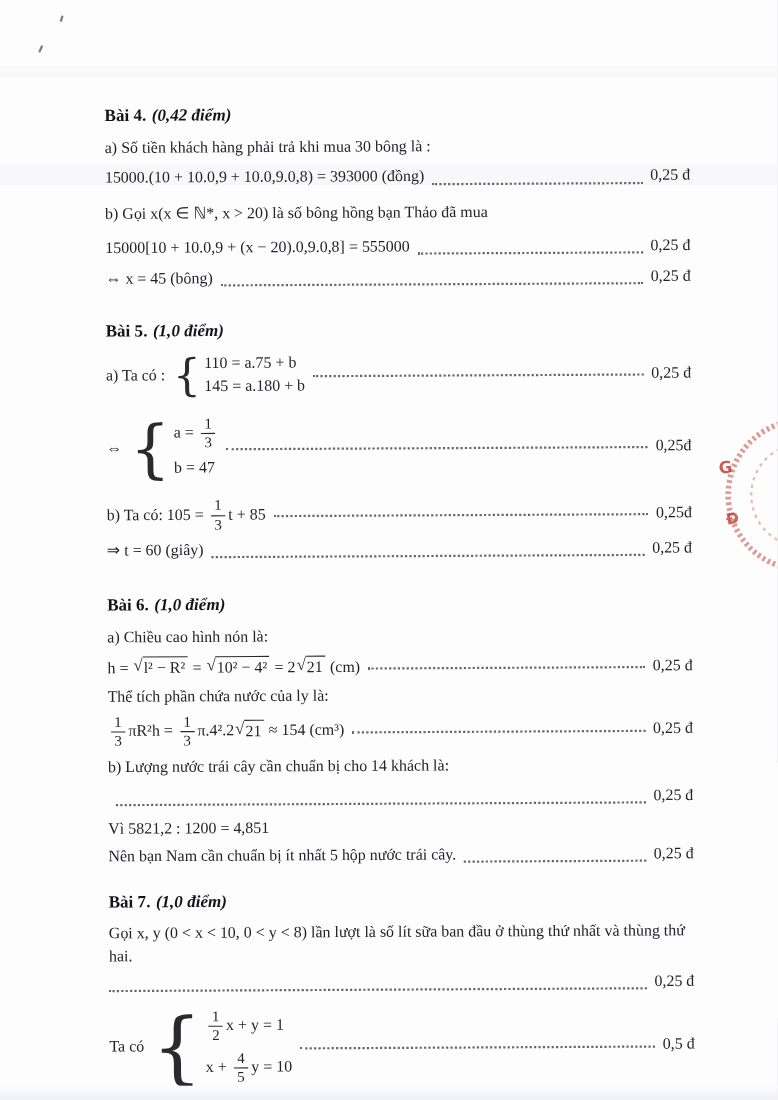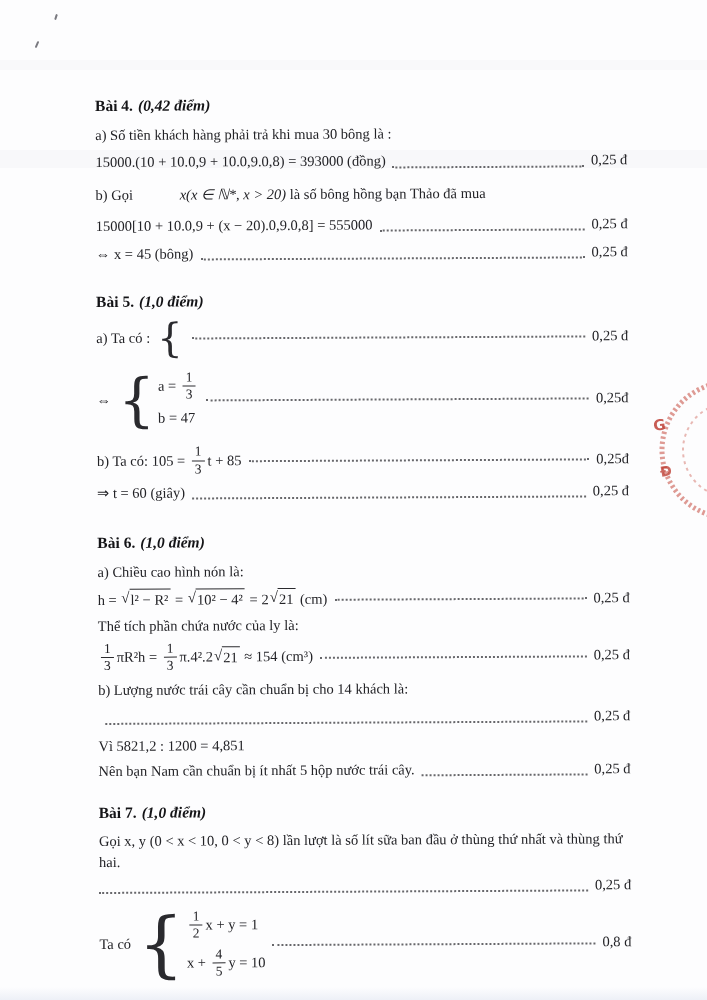--- a/index.html
+++ b/index.html
@@ -12,21 +12,21 @@
   .speck{position:absolute;background:#7a7a80;border-radius:1px;}
   .sp1{left:55px;top:14px;width:2px;height:6px;transform:rotate(18deg);}
   .sp2{left:36px;top:41px;width:2px;height:7px;transform:rotate(24deg);}
   .content{position:absolute;left:95px;top:95px;width:532px;transform:rotate(-0.3deg);
         transform-origin:top left;font-size:14.5px;line-height:1.45;}
   .ptitle{font-size:15.5px;font-weight:bold;color:#141417;}
   .tpts{font-style:italic;margin-left:5px;}
   .row{display:flex;align-items:flex-end;}
   .row.mid{align-items:center;}
   .txt{white-space:pre-wrap;}
-  .it{font-style:italic;margin-left:43px;}
+  .it{}
   .leader{flex:1 1 auto;min-width:12px;border-bottom:2px dotted #4e4e52;opacity:.85;
         margin:0 5px 0 7px;transform:translateY(-4px);}
   .row.mid .leader{transform:translateY(1px);}
   .score{white-space:nowrap;margin-left:2px;}
   .brace{align-self:center;line-height:.85;font-weight:400;color:#2a2a2e;
         font-family:"DejaVu Serif",serif;margin:0 3px 0 7px;}
   .brace::before{content:"{";}
   .b2{font-size:40px;}
   .b3{font-size:58px;}
   .b4{font-size:72px;}
@@ -91,20 +91,24 @@
       </div>
     </section>
 
     <section style="margin-top:26px">
       <div class="ptitle">
         <span>Bài 5.</span><span class="tpts">(1,0 điểm)</span>
       </div>
       <div class="row mid" style="margin-top:8px">
         <span class="txt">a) Ta có :</span>
         <span class="brace b2"></span>
+        <span class="sys">
+          <span class="sline">110 = a.75 + b</span>
+          <span class="sline">145 = a.180 + b</span>
+        </span>
         <span class="leader"></span>
         <span class="score">0,25 đ</span>
       </div>
       <div class="row mid" style="margin-top:13px">
         <span class="txt">⇔</span>
         <span class="brace b3"></span>
         <span class="sys gap">
           <span class="sline">
             <span class="txt">a = </span>
             <span class="frac">
@@ -221,21 +225,21 @@
           <span class="sline">
             <span class="txt">x + </span>
             <span class="frac">
               <span class="num">4</span>
               <span class="den">5</span>
             </span>
             <span class="txt">y = 10</span>
           </span>
         </span>
         <span class="leader"></span>
-        <span class="score">0,8 đ</span>
+        <span class="score">0,5 đ</span>
       </div>
       <div class="row mid" style="margin-top:12px">
         
         
         
         
         
       </div>
 
     </section>

